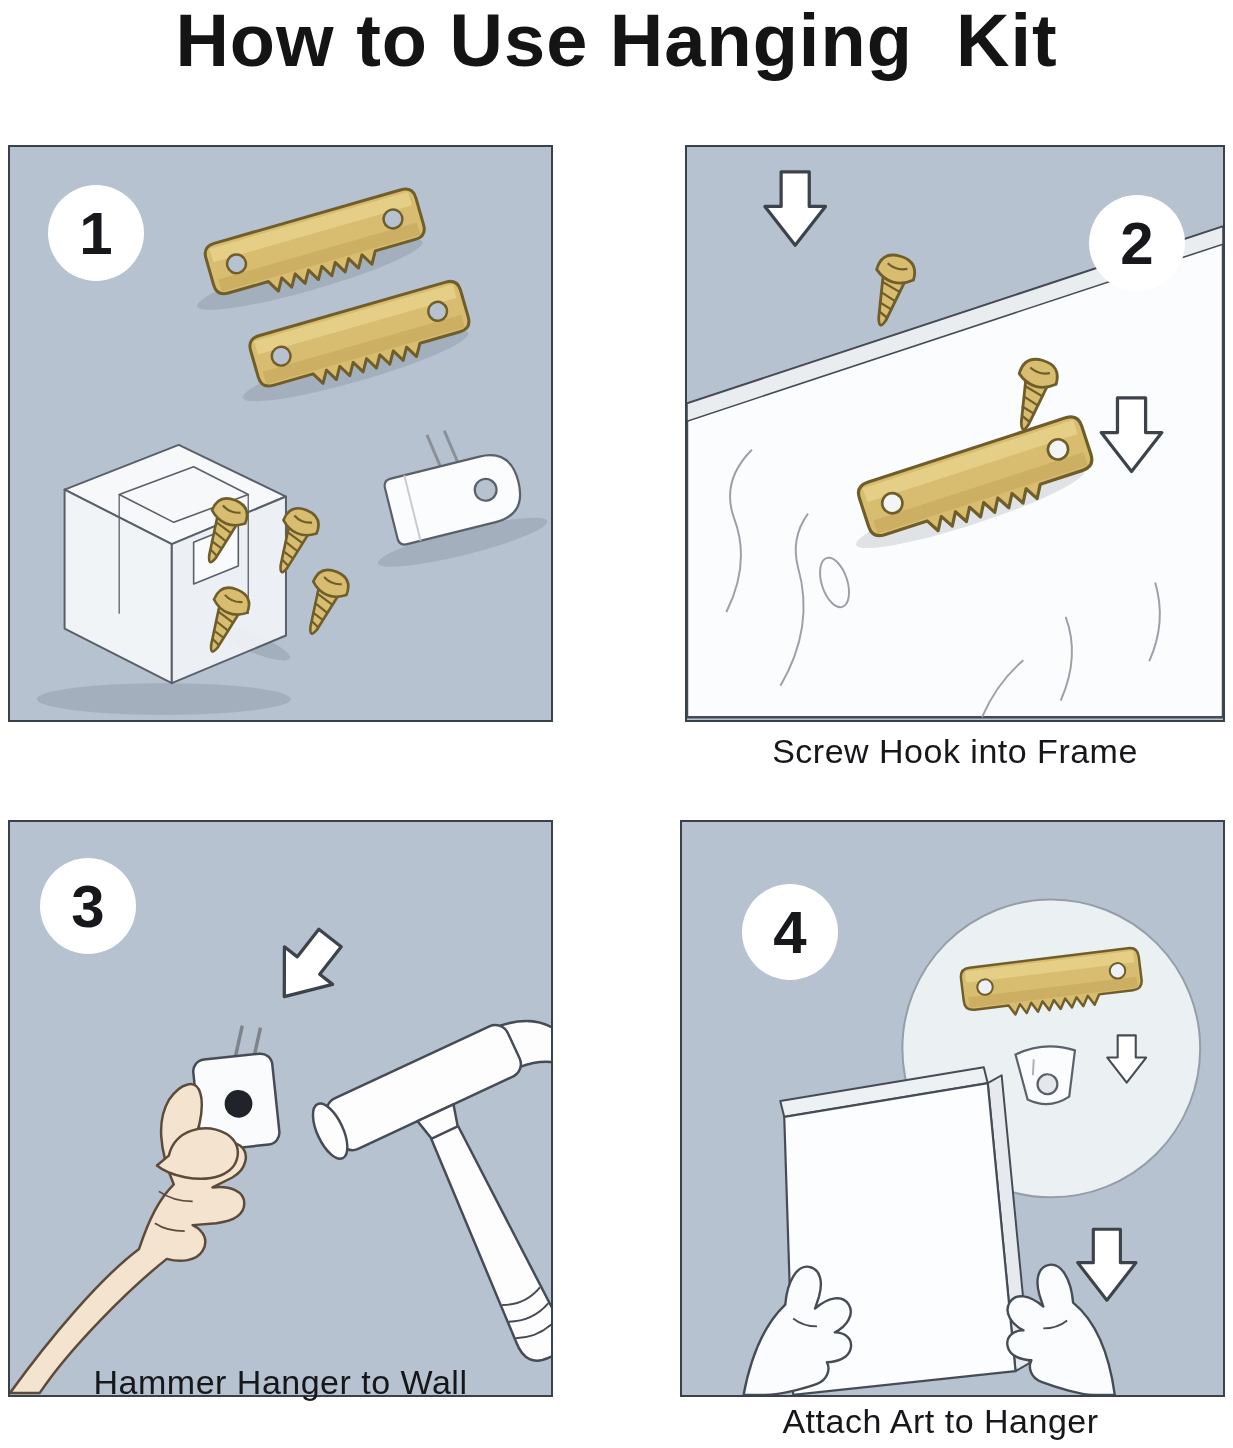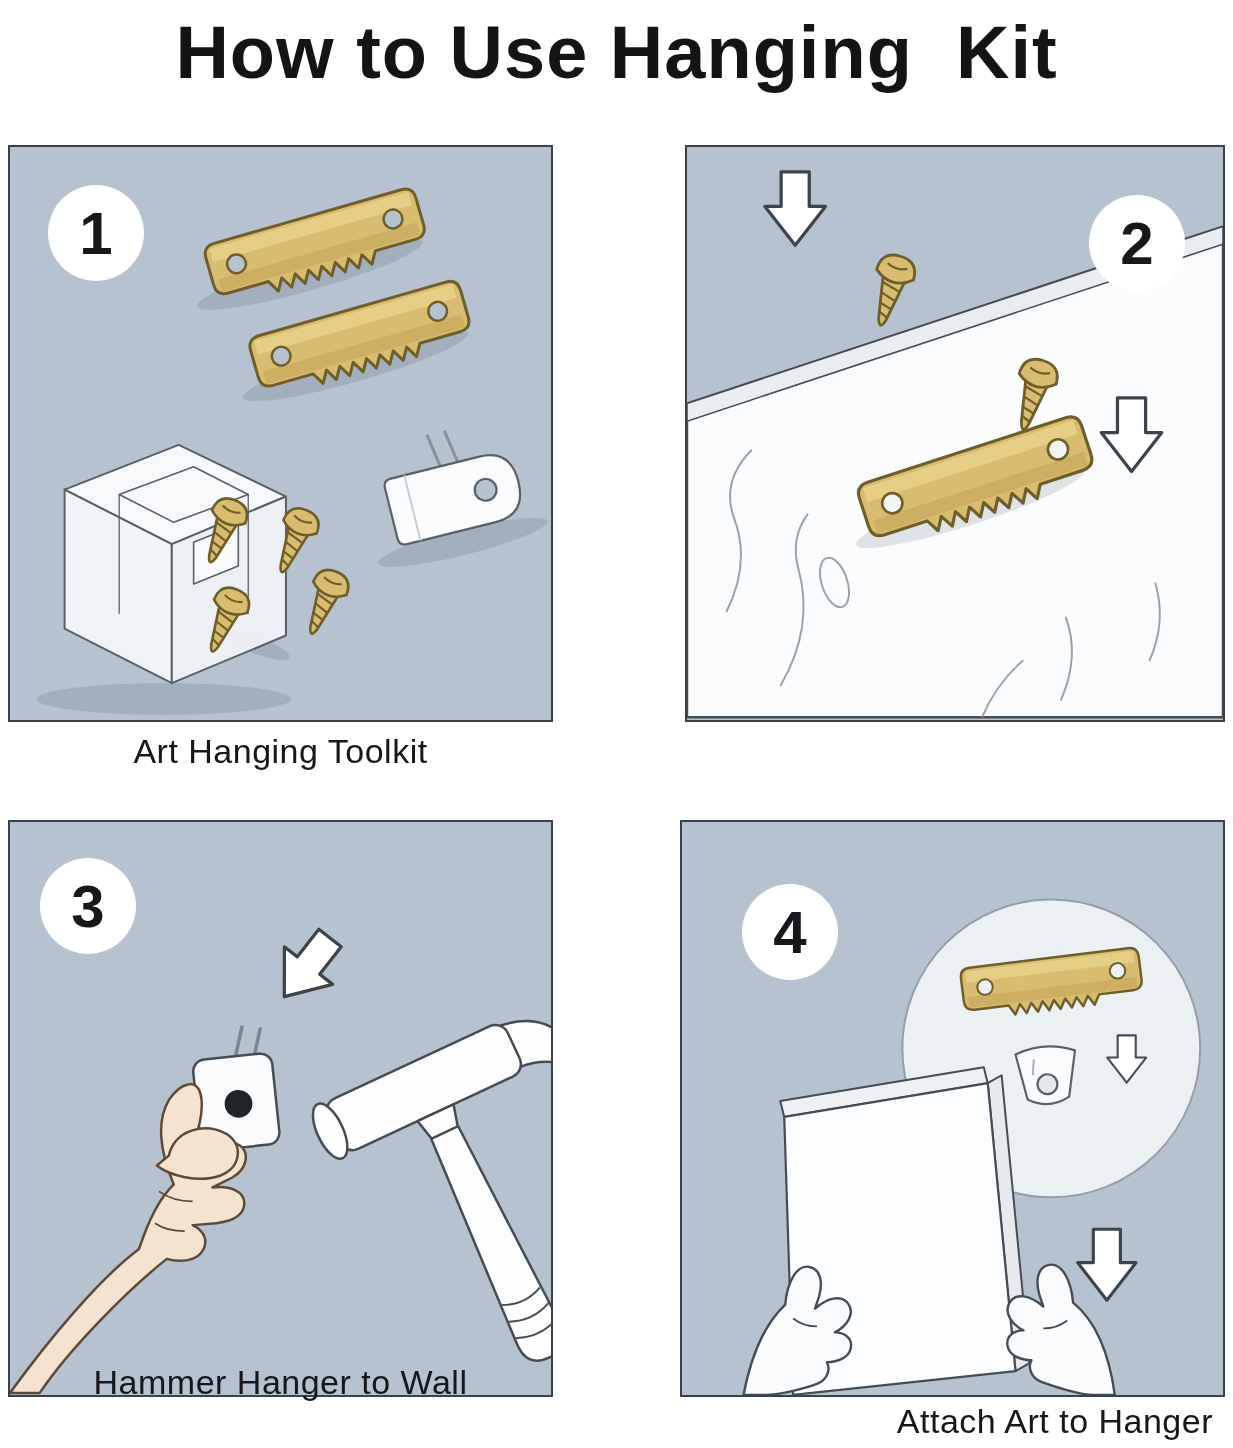--- a/index.html
+++ b/index.html
@@ -1,18 +1,18 @@
 <!DOCTYPE html>
 <html><head>
 <meta charset="utf-8">
 <style>
   html,body{margin:0;padding:0;background:#ffffff;}
   .page{position:relative;width:1233px;height:1448px;background:#ffffff;overflow:hidden;
         font-family:"Liberation Sans", sans-serif;}
-  .title{position:absolute;top:12px;left:0;width:1233px;margin:0;text-align:center;
+  .title{position:absolute;top:0px;left:0;width:1233px;margin:0;text-align:center;
          font-size:74px;font-weight:700;color:#141414;letter-spacing:1px;line-height:1.1;
          white-space:pre;}
   .panel{position:absolute;width:545px;height:577px;background:#b6c2cf;
          border:2px solid #39414b;box-sizing:border-box;}
   .panel svg{position:absolute;left:0;top:0;width:100%;height:100%;display:block;}
   .p1{left:8px;top:145px;}
   .p2{left:685px;top:145px;width:540px;}
   .p3{left:8px;top:820px;}
   .p4{left:680px;top:820px;}
   .badge{position:absolute;width:96px;height:96px;border-radius:50%;background:#ffffff;
@@ -20,21 +20,21 @@
          font-size:60px;font-weight:700;color:#16181b;}
   .b1{left:38px;top:38px;}
   .b2{left:402px;top:48px;}
   .b3{left:30px;top:36px;}
   .b4{left:60px;top:62px;}
   .caption{position:absolute;text-align:center;font-size:34px;font-weight:400;
            color:#15171a;letter-spacing:0.5px;line-height:1.2;}
   .c1{left:8px;top:731px;width:545px;}
   .c2{left:685px;top:731px;width:540px;}
   .c3{left:8px;top:1362px;width:545px;}
-  .c4{left:668px;top:1401px;width:545px;text-align:right;}
+  .c4{left:668px;top:1401px;width:545px;}
 </style>
 </head>
 <body>
 
 <div class="page">
 
   <h1 class="title">How to Use Hanging  Kit</h1>
 
   <div class="panel p1">
     <svg viewBox="0 0 545 577">
@@ -238,17 +238,17 @@
         <path d="M388,502 q-10,8 -24,8" fill="none" stroke-width="1.8"></path>
       </g>
 
       <g transform="translate(428,448) scale(1.05)">
         <path d="M-13,-36 L13,-36 L13,-4 L28,-4 L0,32 L-28,-4 L-13,-4 Z" fill="#ffffff" stroke="#3c434b" stroke-width="3" stroke-linejoin="round"></path>
       </g>
     </svg>
     <div class="badge b4">4</div>
   </div>
 
-  <div class="caption c1">Art Hanging Toolkit</div>
+  <div class="caption c2">Screw Hook into Frame</div>
   <div class="caption c3">Hammer Hanger to Wall</div>
   <div class="caption c4">Attach Art to Hanger</div>
 
 </div>
 
 </body></html>

